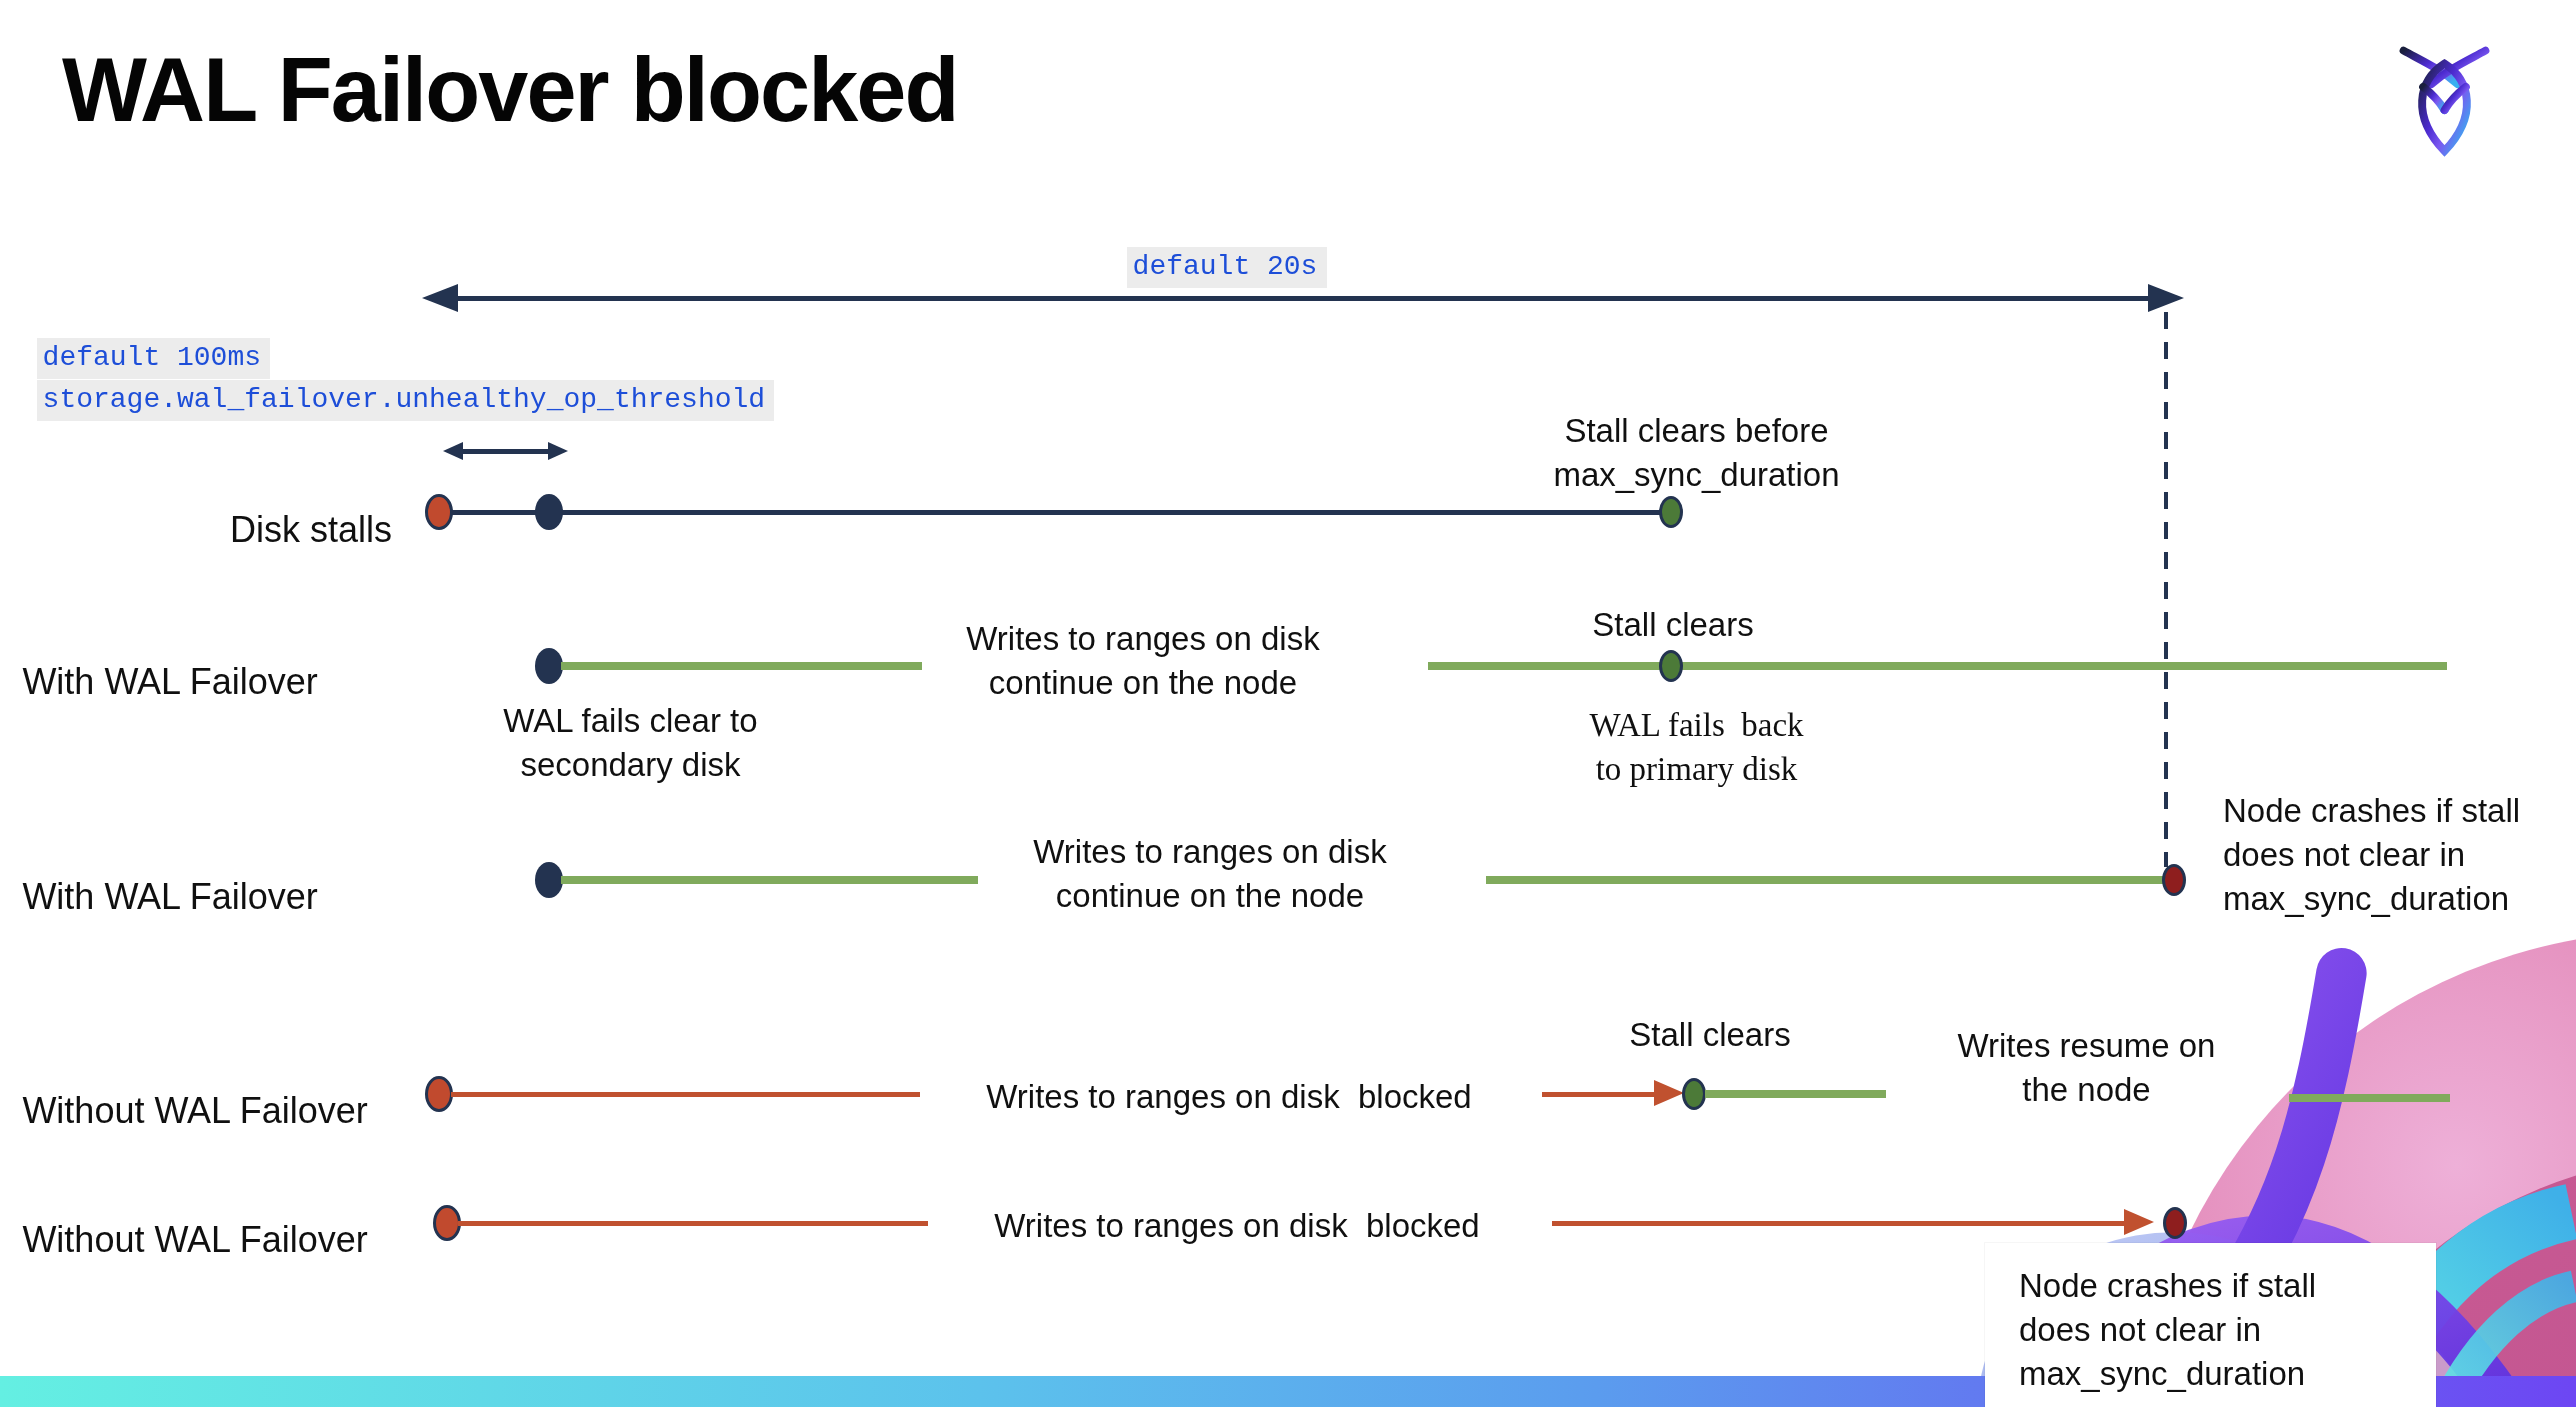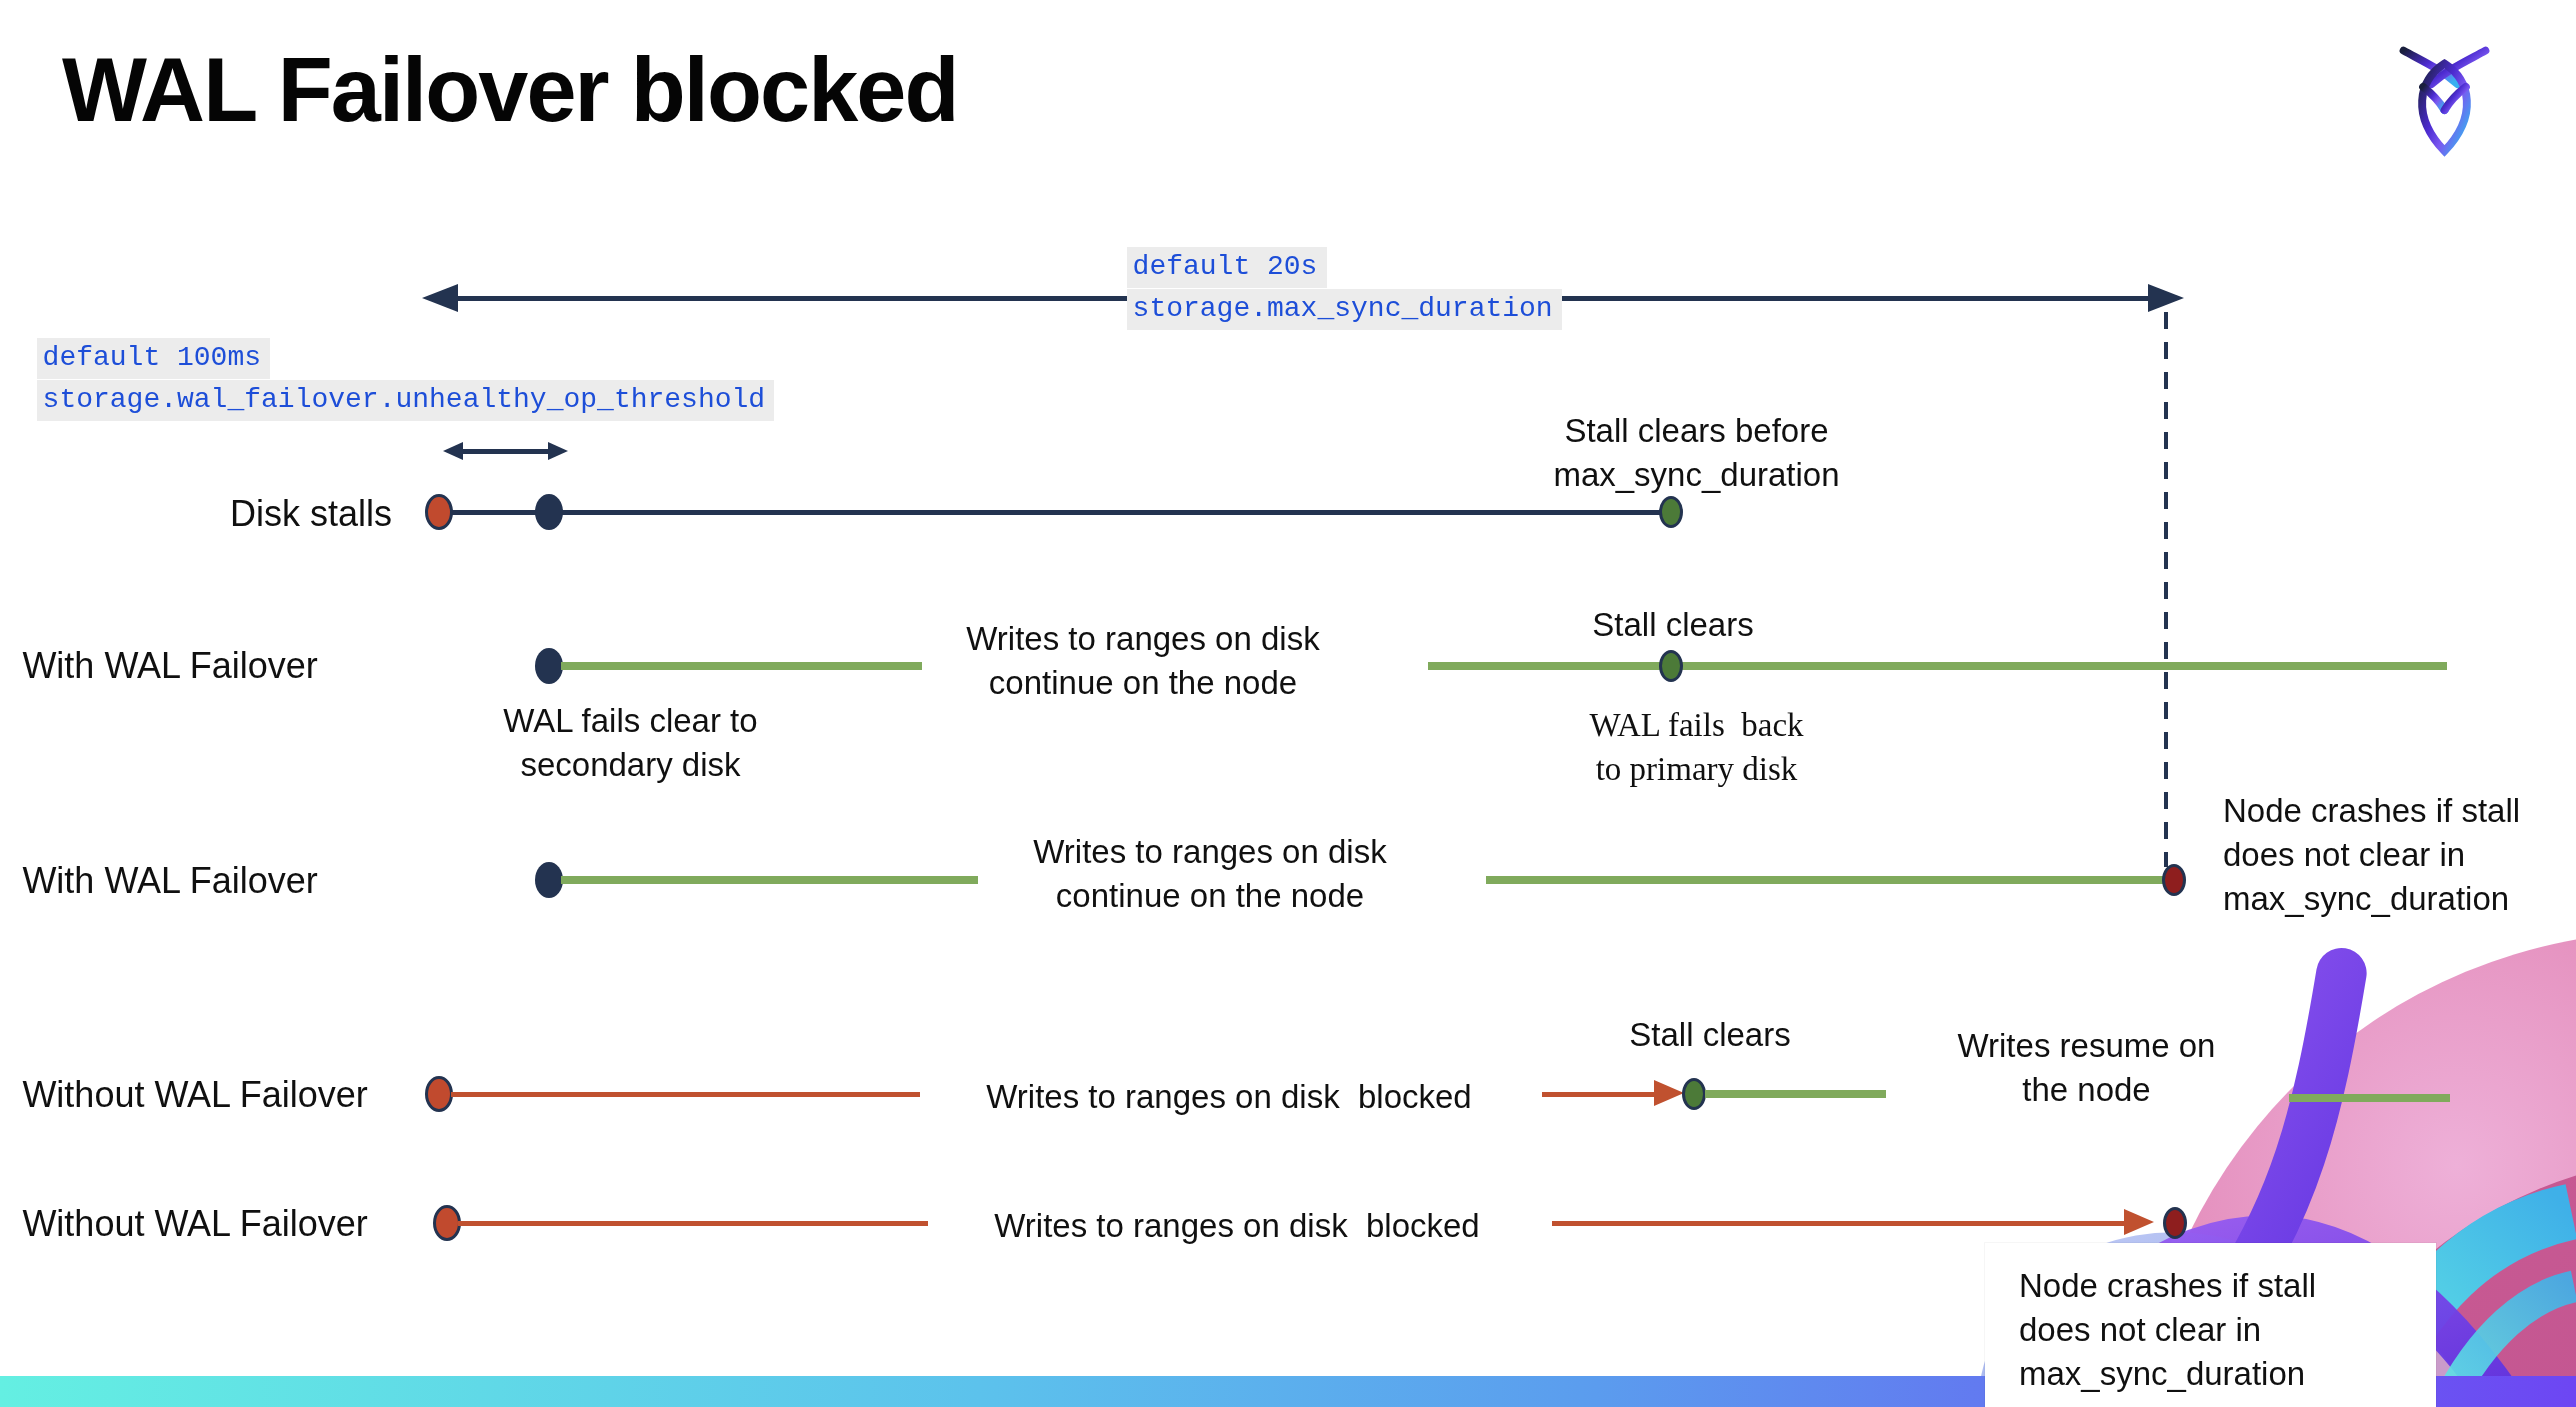--- a/index.html
+++ b/index.html
@@ -3,21 +3,21 @@
 <meta charset="utf-8">
 <style>
   html,body{margin:0;padding:0;background:#fff;}
   #slide{
     position:relative; width:2576px; height:1408px; overflow:hidden;
     background:#ffffff; font-family:"Liberation Sans", sans-serif; color:#101010;
   }
   .abs{position:absolute;}
   
   .title{font-size:90px; font-weight:bold; letter-spacing:-1.9px; color:#050505; white-space:nowrap;}
-  .rowlabel{font-size:36px; white-space:nowrap; z-index:3;}
+  .rowlabel{font-size:36px; white-space:nowrap; z-index:3;margin-top:16px;}
   .ann{font-size:33px; line-height:1.34; white-space:pre-wrap; z-index:3;}
   .center{text-align:center;}
   .code-group{z-index:4; line-height:1.18;}
   .code-chip{display:inline-block; background:#ececec; color:#1d4ed8;
     font-family:"Liberation Mono","DejaVu Sans Mono",monospace; font-size:28px; padding:2.8px 9.3px 4.7px 5.6px; margin-bottom:1.9px;}
   
   .line{position:absolute; z-index:3;}
   .navy-line{height:4.7px; background:#233350;}
   .green-line{height:7.5px; background:#80aa5c;}
   .red-line{height:4.7px; background:#c0512f;}
@@ -113,21 +113,20 @@
     </g>
   </svg>
 
   <div class="line navy-line" style="left:454px; top:296px; width:1694px;"></div>
   <div class="tri tri-left-navy" style="left:422px; top:284px;"></div>
   <div class="tri tri-right-navy" style="left:2148px; top:284px;"></div>
   <div class="dashes" style="left:2164px; top:312px; height:555px;"></div>
 
   <div class="abs code-group" style="left:1127px; top:247px;">
     <span class="code-chip">default 20s</span><br>
-    <span class="code-chip">storage.max_sync_duration</span>
   </div>
 
   <div class="abs code-group" style="left:37px; top:338px;">
     <span class="code-chip">default 100ms</span><br>
     <span class="code-chip">storage.wal_failover.unhealthy_op_threshold</span>
   </div>
   <div class="line navy-line" style="left:462px; top:449px; width:86px;"></div>
   <div class="tri tri-left-navy-sm" style="left:443px; top:442px;"></div>
   <div class="tri tri-right-navy-sm" style="left:548px; top:442px;"></div>
 

